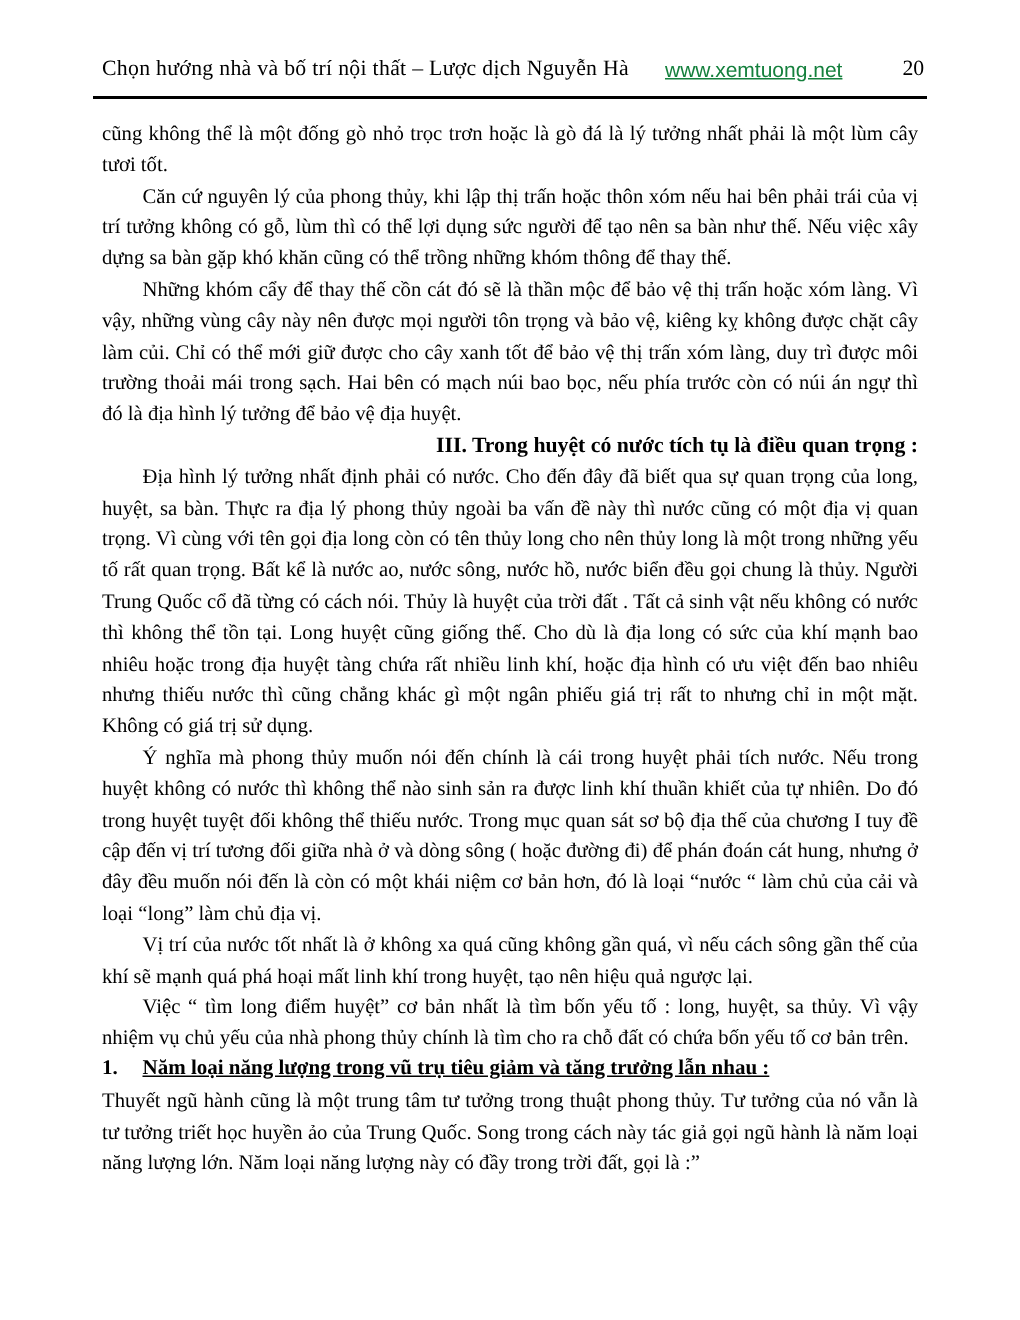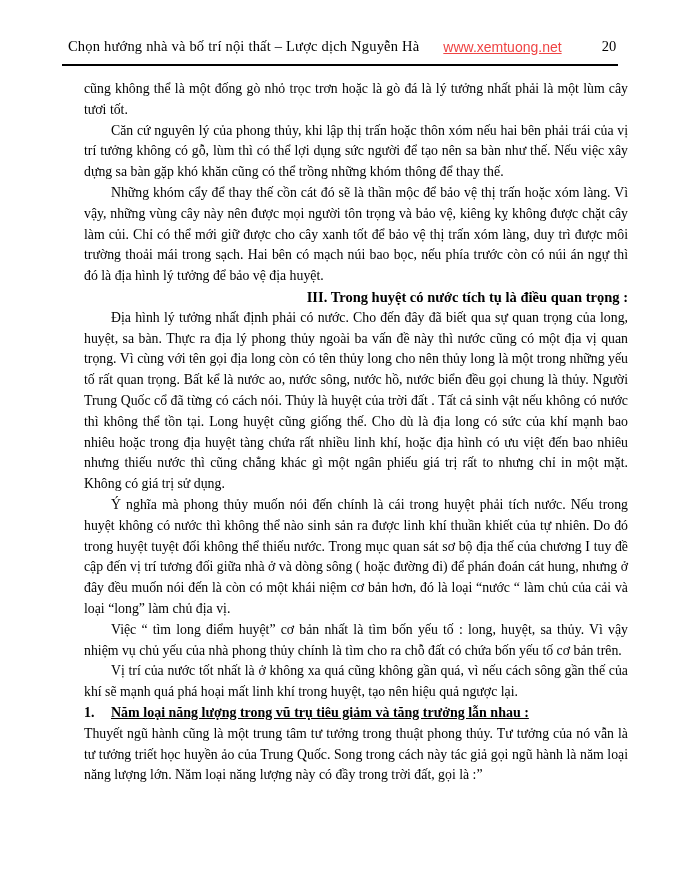--- a/index.html
+++ b/index.html
@@ -16,50 +16,50 @@
     font-family: "Liberation Serif", serif;
     overflow: hidden;
   }
   .header {
     position: absolute;
     top: 38px;
     left: 68px;
     width: 544px;
     display: flex;
     justify-content: space-between;
-    align-items: center;
+    align-items: flex-start;
     font-size: 14.5px;
     white-space: nowrap;
   }
   .header-title {
     letter-spacing: 0.2px;
   }
   .header-link {
     font-family: "Liberation Sans", sans-serif;
     font-size: 14px;
-    color: #ef4444;
+    color: #15803d;
     text-decoration: underline;
     cursor: pointer;
     margin-left: 24px;
   }
   .header-page {
     margin-left: 40px;
   }
   .header-rule {
     position: absolute;
     top: 64px;
     left: 62px;
     width: 556px;
     height: 0;
     border-top: 2px solid #000000;
   }
   .content {
     position: absolute;
     top: 79px;
-    left: 84px;
+    left: 68px;
     width: 544px;
     font-size: 13.8px;
     line-height: 20.8px;
     text-align: justify;
   }
   .content p {
     margin: 0;
     text-indent: 27px;
   }
   .content p.no-indent {
@@ -116,23 +116,23 @@
     <p>Căn cứ nguyên lý của phong thủy, khi lập thị trấn hoặc thôn xóm nếu hai bên phải trái của vị trí tưởng không có gỗ, lùm thì có thể lợi dụng sức người để tạo nên sa bàn như thế. Nếu việc xây dựng sa bàn gặp khó khăn cũng có thể trồng những khóm thông để thay thế.</p>
 
     <p>Những khóm cẩy để thay thế cồn cát đó sẽ là thần mộc để bảo vệ thị trấn hoặc xóm làng. Vì vậy, những vùng cây này nên được mọi người tôn trọng và bảo vệ, kiêng kỵ không được chặt cây làm củi. Chỉ có thể mới giữ được cho cây xanh tốt để bảo vệ thị trấn xóm làng, duy trì được môi trường thoải mái trong sạch. Hai bên có mạch núi bao bọc, nếu phía trước còn có núi án ngự thì đó là địa hình lý tưởng để bảo vệ địa huyệt.</p>
 
     <h3 class="heading-iii">III. Trong huyệt có nước tích tụ là điều quan trọng :</h3>
 
     <p>Địa hình lý tưởng nhất định phải có nước. Cho đến đây đã biết qua sự quan trọng của long, huyệt, sa bàn. Thực ra địa lý phong thủy ngoài ba vấn đề này thì nước cũng có một địa vị quan trọng. Vì cùng với tên gọi địa long còn có tên thủy long cho nên thủy long là một trong những yếu tố rất quan trọng. Bất kể là nước ao, nước sông, nước hồ, nước biển đều gọi chung là thủy. Người Trung Quốc cổ đã từng có cách nói. Thủy là huyệt của trời đất . Tất cả sinh vật nếu không có nước thì không thể tồn tại. Long huyệt cũng giống thế. Cho dù là địa long có sức của khí mạnh bao nhiêu hoặc trong địa huyệt tàng chứa rất nhiều linh khí, hoặc địa hình có ưu việt đến bao nhiêu nhưng thiếu nước thì cũng chẳng khác gì một ngân phiếu giá trị rất to nhưng chỉ in một mặt. Không có giá trị sử dụng.</p>
 
     <p>Ý nghĩa mà phong thủy muốn nói đến chính là cái trong huyệt phải tích nước. Nếu trong huyệt không có nước thì không thể nào sinh sản ra được linh khí thuần khiết của tự nhiên. Do đó trong huyệt tuyệt đối không thể thiếu nước. Trong mục quan sát sơ bộ địa thế của chương I tuy đề cập đến vị trí tương đối giữa nhà ở và dòng sông ( hoặc đường đi) để phán đoán cát hung, nhưng ở đây đều muốn nói đến là còn có một khái niệm cơ bản hơn, đó là loại “nước “ làm chủ của cải và loại “long” làm chủ địa vị.</p>
 
+    <p>Vị trí của nước tốt nhất là ở không xa quá cũng không gần quá, vì nếu cách sông gần thế của khí sẽ mạnh quá phá hoại mất linh khí trong huyệt, tạo nên hiệu quả ngược lại.</p>
+
     <p>Việc “ tìm long điểm huyệt” cơ bản nhất là tìm bốn yếu tố : long, huyệt, sa thủy. Vì vậy nhiệm vụ chủ yếu của nhà phong thủy chính là tìm cho ra chỗ đất có chứa bốn yếu tố cơ bản trên.</p>
-
-    <p>Vị trí của nước tốt nhất là ở không xa quá cũng không gần quá, vì nếu cách sông gần thế của khí sẽ mạnh quá phá hoại mất linh khí trong huyệt, tạo nên hiệu quả ngược lại.</p>
 
 
     <div class="item-1">
       <span class="inum">1.</span><span class="underlined">Năm loại năng lượng trong vũ trụ tiêu giảm và tăng trưởng lẫn nhau :</span>
     </div>
 
     <p class="no-indent">Thuyết ngũ hành cũng là một trung tâm tư  tưởng trong thuật phong thủy. Tư tưởng của nó vẫn là tư  tưởng triết học huyền ảo của Trung Quốc. Song trong cách này tác giả gọi ngũ hành là năm loại năng lượng lớn. Năm loại năng lượng này có đầy trong trời đất, gọi là :”</p>
 
   </div>
 

